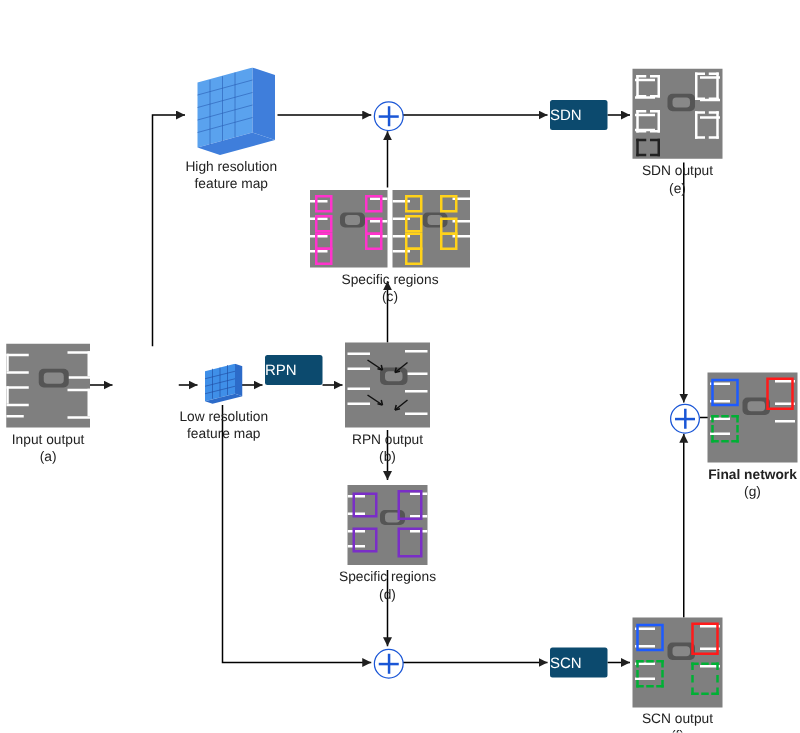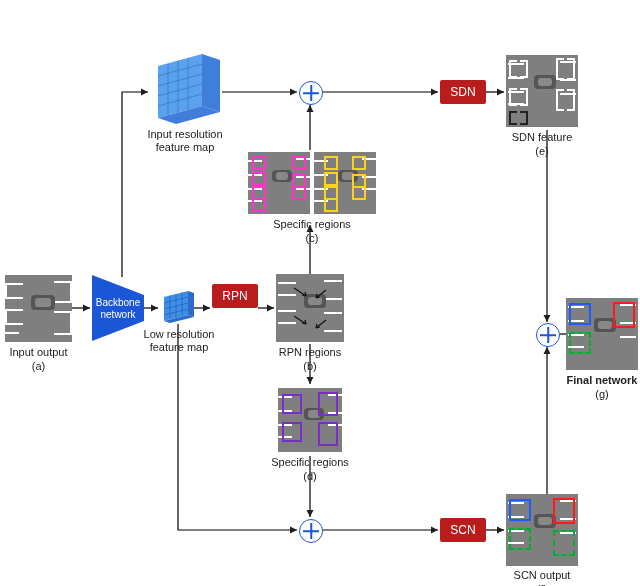--- a/index.html
+++ b/index.html
@@ -13,21 +13,21 @@
   .car .body{position:absolute;inset:0;background:#555;border-radius:4px}
   .car .roof{position:absolute;left:18%;top:20%;width:64%;height:60%;background:#888;border-radius:3px}
 
 .backbone{position:absolute;color:#fff}
 .backbone svg{position:absolute;left:0;top:0}
 .backbone .t{position:absolute;left:0;right:0;top:50%;transform:translateY(-50%);text-align:center;font-size:10px;line-height:1.15}
 
 .cuboid{position:absolute}
 .cuboid svg{position:absolute;left:0;top:0}
 
-.blk{position:absolute;background:#b91c1c;color:#fff;display:flex;align-items:center;justify-content:center;font-size:12px;border-radius:2px}
+.blk{position:absolute;background:#0c4a6e;color:#fff;display:flex;align-items:center;justify-content:flex-start;font-size:12px;border-radius:2px}
 
 .cplus{position:absolute;width:22px;height:22px;border:1.5px solid #1a56d6;border-radius:50%;background:#fff}
 .cplus:before,.cplus:after{content:"";position:absolute;background:#1a56d6}
 .cplus:before{left:50%;top:3px;bottom:3px;width:1.5px;transform:translateX(-50%)}
 .cplus:after{top:50%;left:3px;right:3px;height:1.5px;transform:translateY(-50%)}
 
 svg.arrows{position:absolute;left:0;top:0;width:640px;height:586px;pointer-events:none}
 
 .ob{position:absolute;border-width:2px;border-style:solid}
 .ob.mag{border-color:#ff33cc}
@@ -103,26 +103,20 @@
   <div class="mark" style="right:0;top:36px;width:18px;height:2px"></div>
   <div class="mark" style="right:0;top:58px;width:18px;height:2px"></div>
   <div class="car" style="left:26px;top:20px;width:24px;height:15px">
         <div class="body"></div>
         <div class="roof"></div>
       </div>
 </div>
 <div class="lbl" style="left:5px;top:346px;width:67px">Input output</div>
 <div class="lbl" style="left:5px;top:360px;width:67px">(a)</div>
 
-<div class="backbone" style="left:92px;top:275px;width:52px;height:66px">
-  <svg width="52" height="66">
-        <polygon points="0,0 52,20 52,46 0,66" fill="#1a56d6"></polygon>
-      </svg>
-  <div class="t">Backbone network</div>
-</div>
 
 <div class="cuboid" style="left:158px;top:291px;width:36px;height:34px">
   <svg width="36" height="34">
     <polygon points="6,6 30,0 30,24 6,30" fill="#3f8fe8"></polygon>
     <polygon points="30,0 36,2 36,26 30,24" fill="#2c6bc9"></polygon>
     <polygon points="6,30 30,24 36,26 12,32" fill="#2c6bc9"></polygon>
     <g stroke="#1e4aa0" stroke-width="0.5">
       <line x1="6" y1="12" x2="30" y2="6"></line>
           <line x1="6" y1="18" x2="30" y2="12"></line>
           <line x1="6" y1="24" x2="30" y2="18"></line>
@@ -144,21 +138,21 @@
       <line x1="10" y1="22" x2="54" y2="10"></line>
           <line x1="10" y1="32" x2="54" y2="20"></line>
           <line x1="10" y1="42" x2="54" y2="30"></line>
           <line x1="10" y1="52" x2="54" y2="40"></line>
       <line x1="20" y1="10" x2="20" y2="62"></line>
           <line x1="30" y1="7" x2="30" y2="59"></line>
           <line x1="40" y1="4" x2="40" y2="56"></line>
     </g>
   </svg>
 </div>
-<div class="lbl" style="left:138px;top:128px;width:94px">Input resolution</div>
+<div class="lbl" style="left:138px;top:128px;width:94px">High resolution</div>
 <div class="lbl" style="left:138px;top:141px;width:94px">feature map</div>
 
 <div class="blk" style="left:212px;top:284px;width:46px;height:24px">
       <span>RPN</span>
     </div>
 
 <div class="scene" style="left:276px;top:274px;width:68px;height:68px">
 
   <div class="mark" style="left:2px;top:8px;width:18px;height:2px"></div>
   <div class="mark" style="left:2px;top:20px;width:18px;height:2px"></div>
@@ -178,21 +172,21 @@
           <path d="M30 22 l-4 -1 m4 1 l-1 -4"></path>
       <path d="M18 42 L30 50"></path>
           <path d="M30 50 l-4 -1 m4 1 l-1 -4"></path>
       <path d="M50 16 L40 24"></path>
           <path d="M40 24 l4 -1 m-4 1 l1 -4"></path>
       <path d="M50 46 L40 54"></path>
           <path d="M40 54 l4 -1 m-4 1 l1 -4"></path>
     </g>
   </svg>
 </div>
-<div class="lbl" style="left:276px;top:346px;width:68px">RPN regions</div>
+<div class="lbl" style="left:276px;top:346px;width:68px">RPN output</div>
 <div class="lbl" style="left:276px;top:360px;width:68px">(b)</div>
 
 <div class="scene" style="left:248px;top:152px;width:62px;height:62px">
   <div class="mark" style="left:0;top:8px;width:14px;height:2px"></div>
   <div class="mark" style="left:0;top:22px;width:14px;height:2px"></div>
   <div class="mark" style="left:0;top:36px;width:14px;height:2px"></div>
   <div class="mark" style="left:0;top:48px;width:14px;height:2px"></div>
   <div class="mark" style="right:0;top:6px;width:14px;height:2px"></div>
   <div class="mark" style="right:0;top:24px;width:14px;height:2px"></div>
   <div class="mark" style="right:0;top:36px;width:14px;height:2px"></div>
@@ -254,21 +248,21 @@
       <div class="blubrack br" style="left:14px;top:5px;width:6px;height:14px"></div>
   <div class="blubrack bl" style="left:3px;top:33px;width:6px;height:14px"></div>
       <div class="blubrack br" style="left:14px;top:33px;width:6px;height:14px"></div>
   <div class="blubrack bl" style="right:14px;top:3px;width:6px;height:18px"></div>
       <div class="blubrack br" style="right:3px;top:3px;width:6px;height:18px"></div>
   <div class="blubrack bl" style="right:14px;top:34px;width:6px;height:18px"></div>
       <div class="blubrack br" style="right:3px;top:34px;width:6px;height:18px"></div>
   <div class="blubrack bl" style="left:3px;top:56px;width:6px;height:10px;border-color:#222"></div>
       <div class="blubrack br" style="left:14px;top:56px;width:6px;height:10px;border-color:#222"></div>
 </div>
-<div class="lbl" style="left:506px;top:131px;width:72px">SDN feature</div>
+<div class="lbl" style="left:506px;top:131px;width:72px">SDN output</div>
 <div class="lbl" style="left:506px;top:145px;width:72px">(e)</div>
 
 <div class="scene" style="left:278px;top:388px;width:64px;height:64px">
   <div class="mark" style="left:0;top:8px;width:14px;height:2px"></div>
   <div class="mark" style="left:0;top:22px;width:14px;height:2px"></div>
   <div class="mark" style="left:0;top:36px;width:14px;height:2px"></div>
   <div class="mark" style="left:0;top:48px;width:14px;height:2px"></div>
   <div class="mark" style="right:0;top:6px;width:14px;height:2px"></div>
   <div class="mark" style="right:0;top:24px;width:14px;height:2px"></div>
   <div class="mark" style="right:0;top:36px;width:14px;height:2px"></div>

